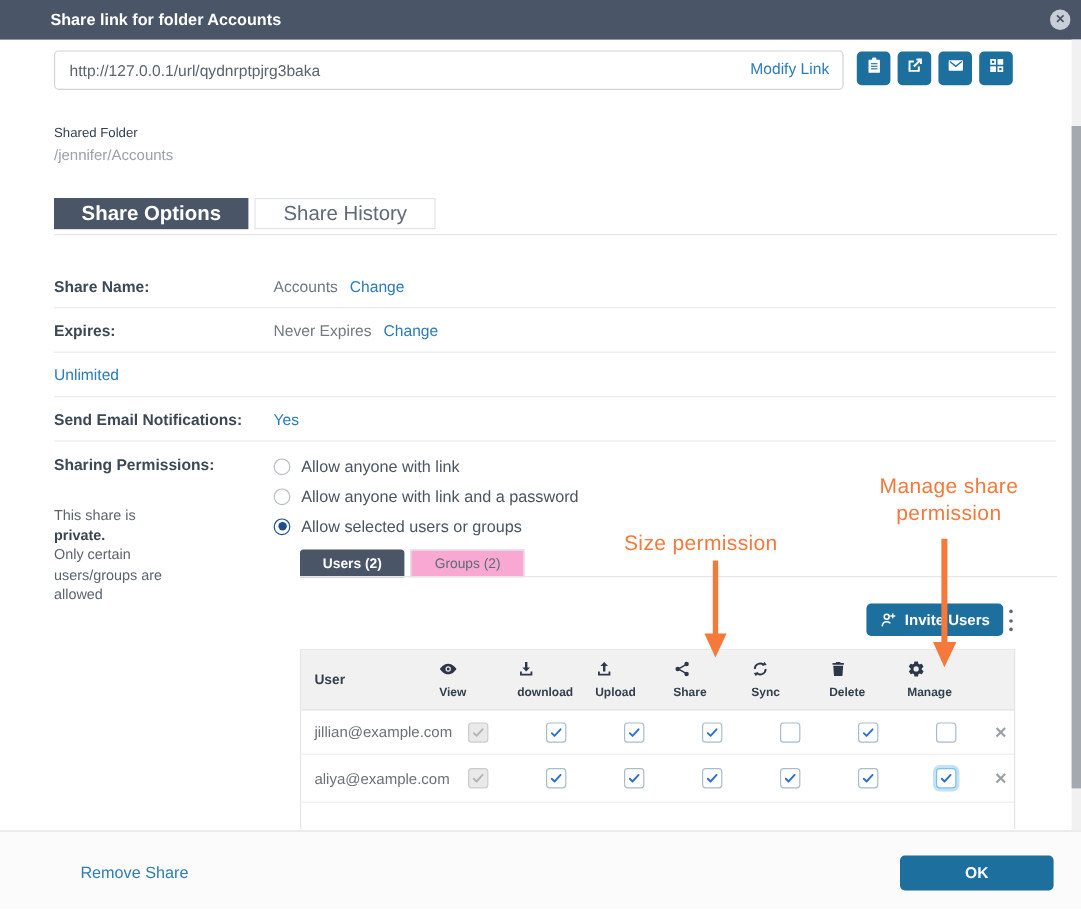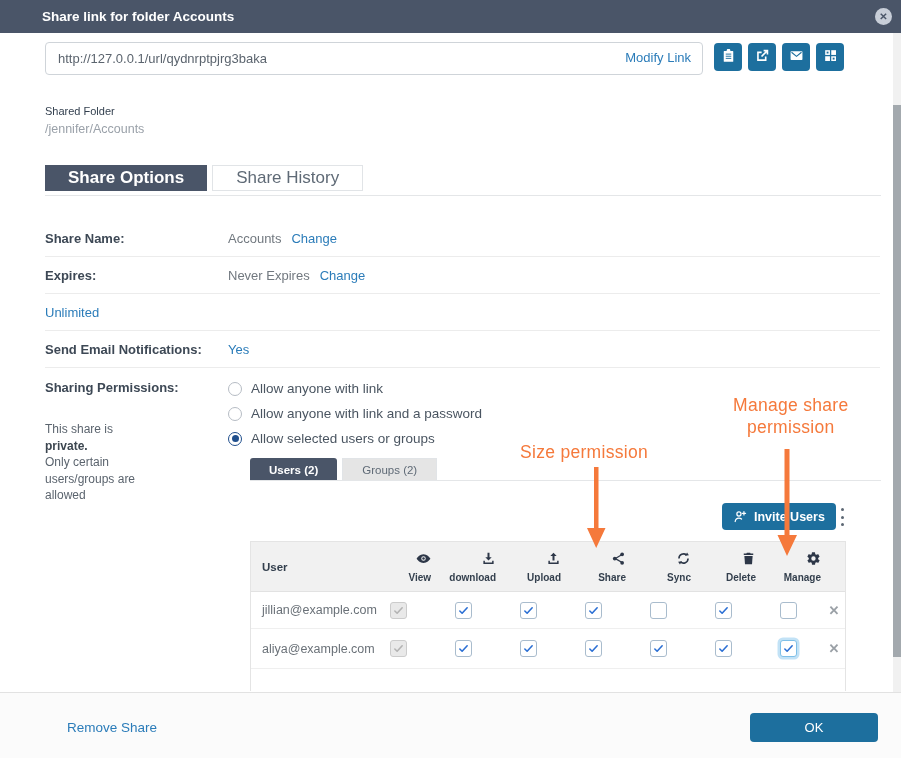--- a/index.html
+++ b/index.html
@@ -50,53 +50,53 @@
   .rdot.sel{border:1.5px solid #1f4e8c;}
   .rdot.sel::after{content:"";position:absolute;left:2.5px;top:2.5px;width:7px;height:7px;border-radius:50%;background:#1f4e8c;}
   .radio-row span{font-size:13.5px;color:#4a5561;}
   #share-note{left:45px;top:421px;width:160px;font-size:12px;color:#5b646e;line-height:16.5px;}
   #share-note .bold{font-weight:bold;color:#3c4650;}
 
   
   #subtabs{left:250px;top:458px;display:flex;}
   .stab{height:23px;display:flex;align-items:center;padding:0 19px;font-size:11.5px;cursor:pointer;}
   .stab.active{background:#4a5568;color:#fff;font-weight:bold;border-radius:3px 3px 0 0;}
-  .stab.inactive{background:#e5e5e5;color:#5f6a76;border:1px solid #e1e4e7;margin-left:5px;}
+  .stab.inactive{background:#f9a8d4;color:#5f6a76;border:1px solid #e1e4e7;margin-left:5px;}
   #stab-line{left:250px;top:480px;width:631px;height:1px;background:#e4e6e8;}
 
   
   #invite-btn{left:722px;top:503px;height:27px;padding:0 11px;background:#1d6f9e;border-radius:4px;color:#fff;
     font-size:12.5px;font-weight:bold;display:flex;align-items:center;gap:6px;cursor:pointer;}
   #invite-btn svg{width:15px;height:15px;}
   #more-dots{left:836px;top:508px;width:12px;height:18px;display:flex;flex-direction:column;align-items:center;justify-content:space-between;cursor:pointer;}
   #more-dots i{width:3px;height:3px;border-radius:50%;background:#5c6773;}
 
   
   #perm-table{left:250px;top:541px;width:596px;height:150px;border:1px solid #e4e4e4;border-bottom:none;}
   .t-head{display:grid;grid-template-columns:115px repeat(7,65px) 26px;height:50px;background:#f1f1f1;border-bottom:1px solid #e2e2e2;}
   .t-head .uc{display:flex;align-items:center;padding-left:11px;font-size:11.5px;font-weight:bold;color:#333f4d;}
-  .hcol{display:flex;flex-direction:column;align-items:flex-end;justify-content:center;gap:2px;color:#2d3748;}
+  .hcol{display:flex;flex-direction:column;align-items:flex-start;justify-content:center;gap:2px;color:#2d3748;}
   .hcol svg{width:15px;height:15px;}
   .hcol .hlbl{font-size:10px;font-weight:bold;color:#333f4d;}
   .t-row{display:grid;grid-template-columns:115px repeat(7,65px) 26px;align-items:center;border-bottom:1px solid #efefef;}
   .t-row .email{padding-left:11px;font-size:12.5px;color:#6a7178;}
   .cbc{display:flex;align-items:center;justify-content:center;}
   .cb{width:17px;height:17px;border:1.5px solid #a9bccd;border-radius:3px;background:#fff;display:flex;align-items:center;justify-content:center;cursor:pointer;}
   .cb svg{width:11px;height:11px;}
   .cb .chk{stroke:#2b6fd4;stroke-width:3.4;fill:none;stroke-linecap:round;stroke-linejoin:round;}
   .cb.disabled{background:#e9e9e9;border-color:#cccccc;cursor:default;}
   .cb.disabled .chk{stroke:#b3b3b3;}
   .cb.focus{border-color:#7fc0e8;box-shadow:0 0 0 2.5px rgba(120,190,235,.45);}
   .rm{color:#9aa0a6;font-size:13px;font-weight:bold;text-align:center;cursor:pointer;}
 
   
   #ftr{left:0;top:692px;width:901px;height:66px;background:#fbfbfb;border-top:1px solid #e2e2e2;}
   #remove-share{position:absolute;left:67px;top:27px;font-size:13.5px;color:#2b7cb9;cursor:pointer;}
   #ok-btn{position:absolute;left:750px;top:20px;width:128px;height:29px;background:#1d6f9e;border-radius:4px;color:#fff;
-    font-size:13px;font-weight:normal;display:flex;align-items:center;justify-content:center;cursor:pointer;}
+    font-size:13px;font-weight:bold;display:flex;align-items:center;justify-content:center;cursor:pointer;}
 
   
   #sb-track{left:893px;top:33px;width:8px;height:659px;background:#f1f1f1;}
   #sb-thumb{left:893px;top:105px;width:8px;height:552px;background:#a3a9ae;cursor:pointer;}
 
   
   .ann{color:#f5793b;font-size:17.5px;position:absolute;line-height:22px;letter-spacing:.3px;}
   #ann-share{left:520px;top:441px;}
   #ann-manage{left:733px;top:394px;text-align:center;}
   #arrow-layer{left:0;top:0;width:901px;height:758px;pointer-events:none;}

